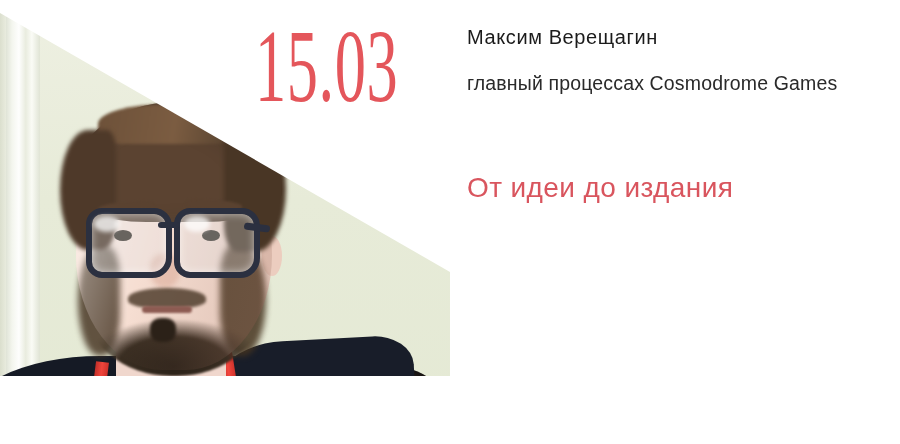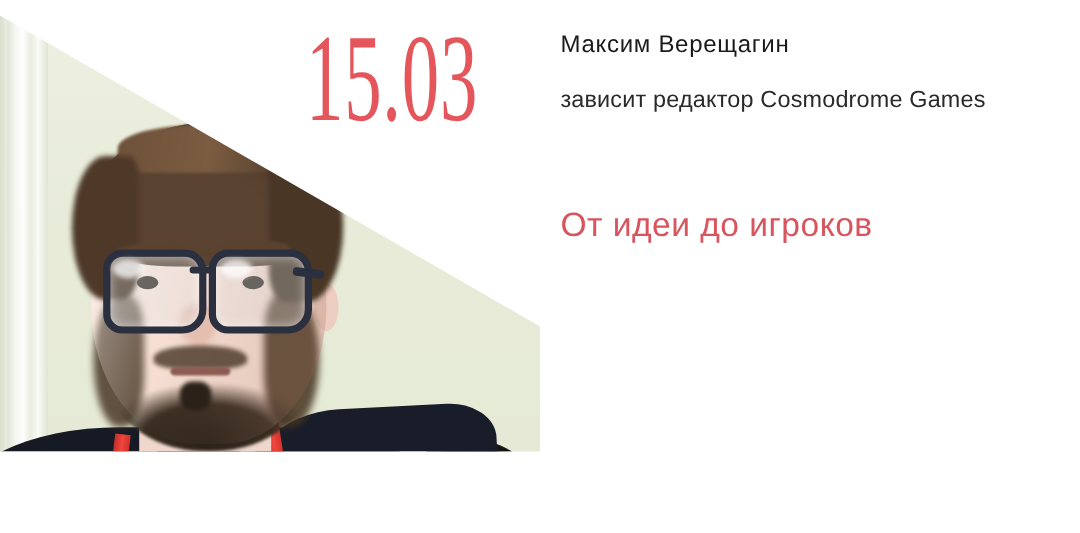--- a/index.html
+++ b/index.html
@@ -557,18 +557,18 @@
 
     <div class="wedge"></div>
   </div>
 
   <div class="date">15.03</div>
 
   <div id="text-panel"></div>
 
   <div class="speaker-name">Максим Верещагин</div>
 
-  <div class="speaker-role">зависит редактор Cosmodrome Games</div>
-
-  <div class="talk-title">От идеи до игроков</div>
+  <div class="speaker-role">главный процессах Cosmodrome Games</div>
+
+  <div class="talk-title">От идеи до издания</div>
 
 
 </div>
 
 </body></html>

